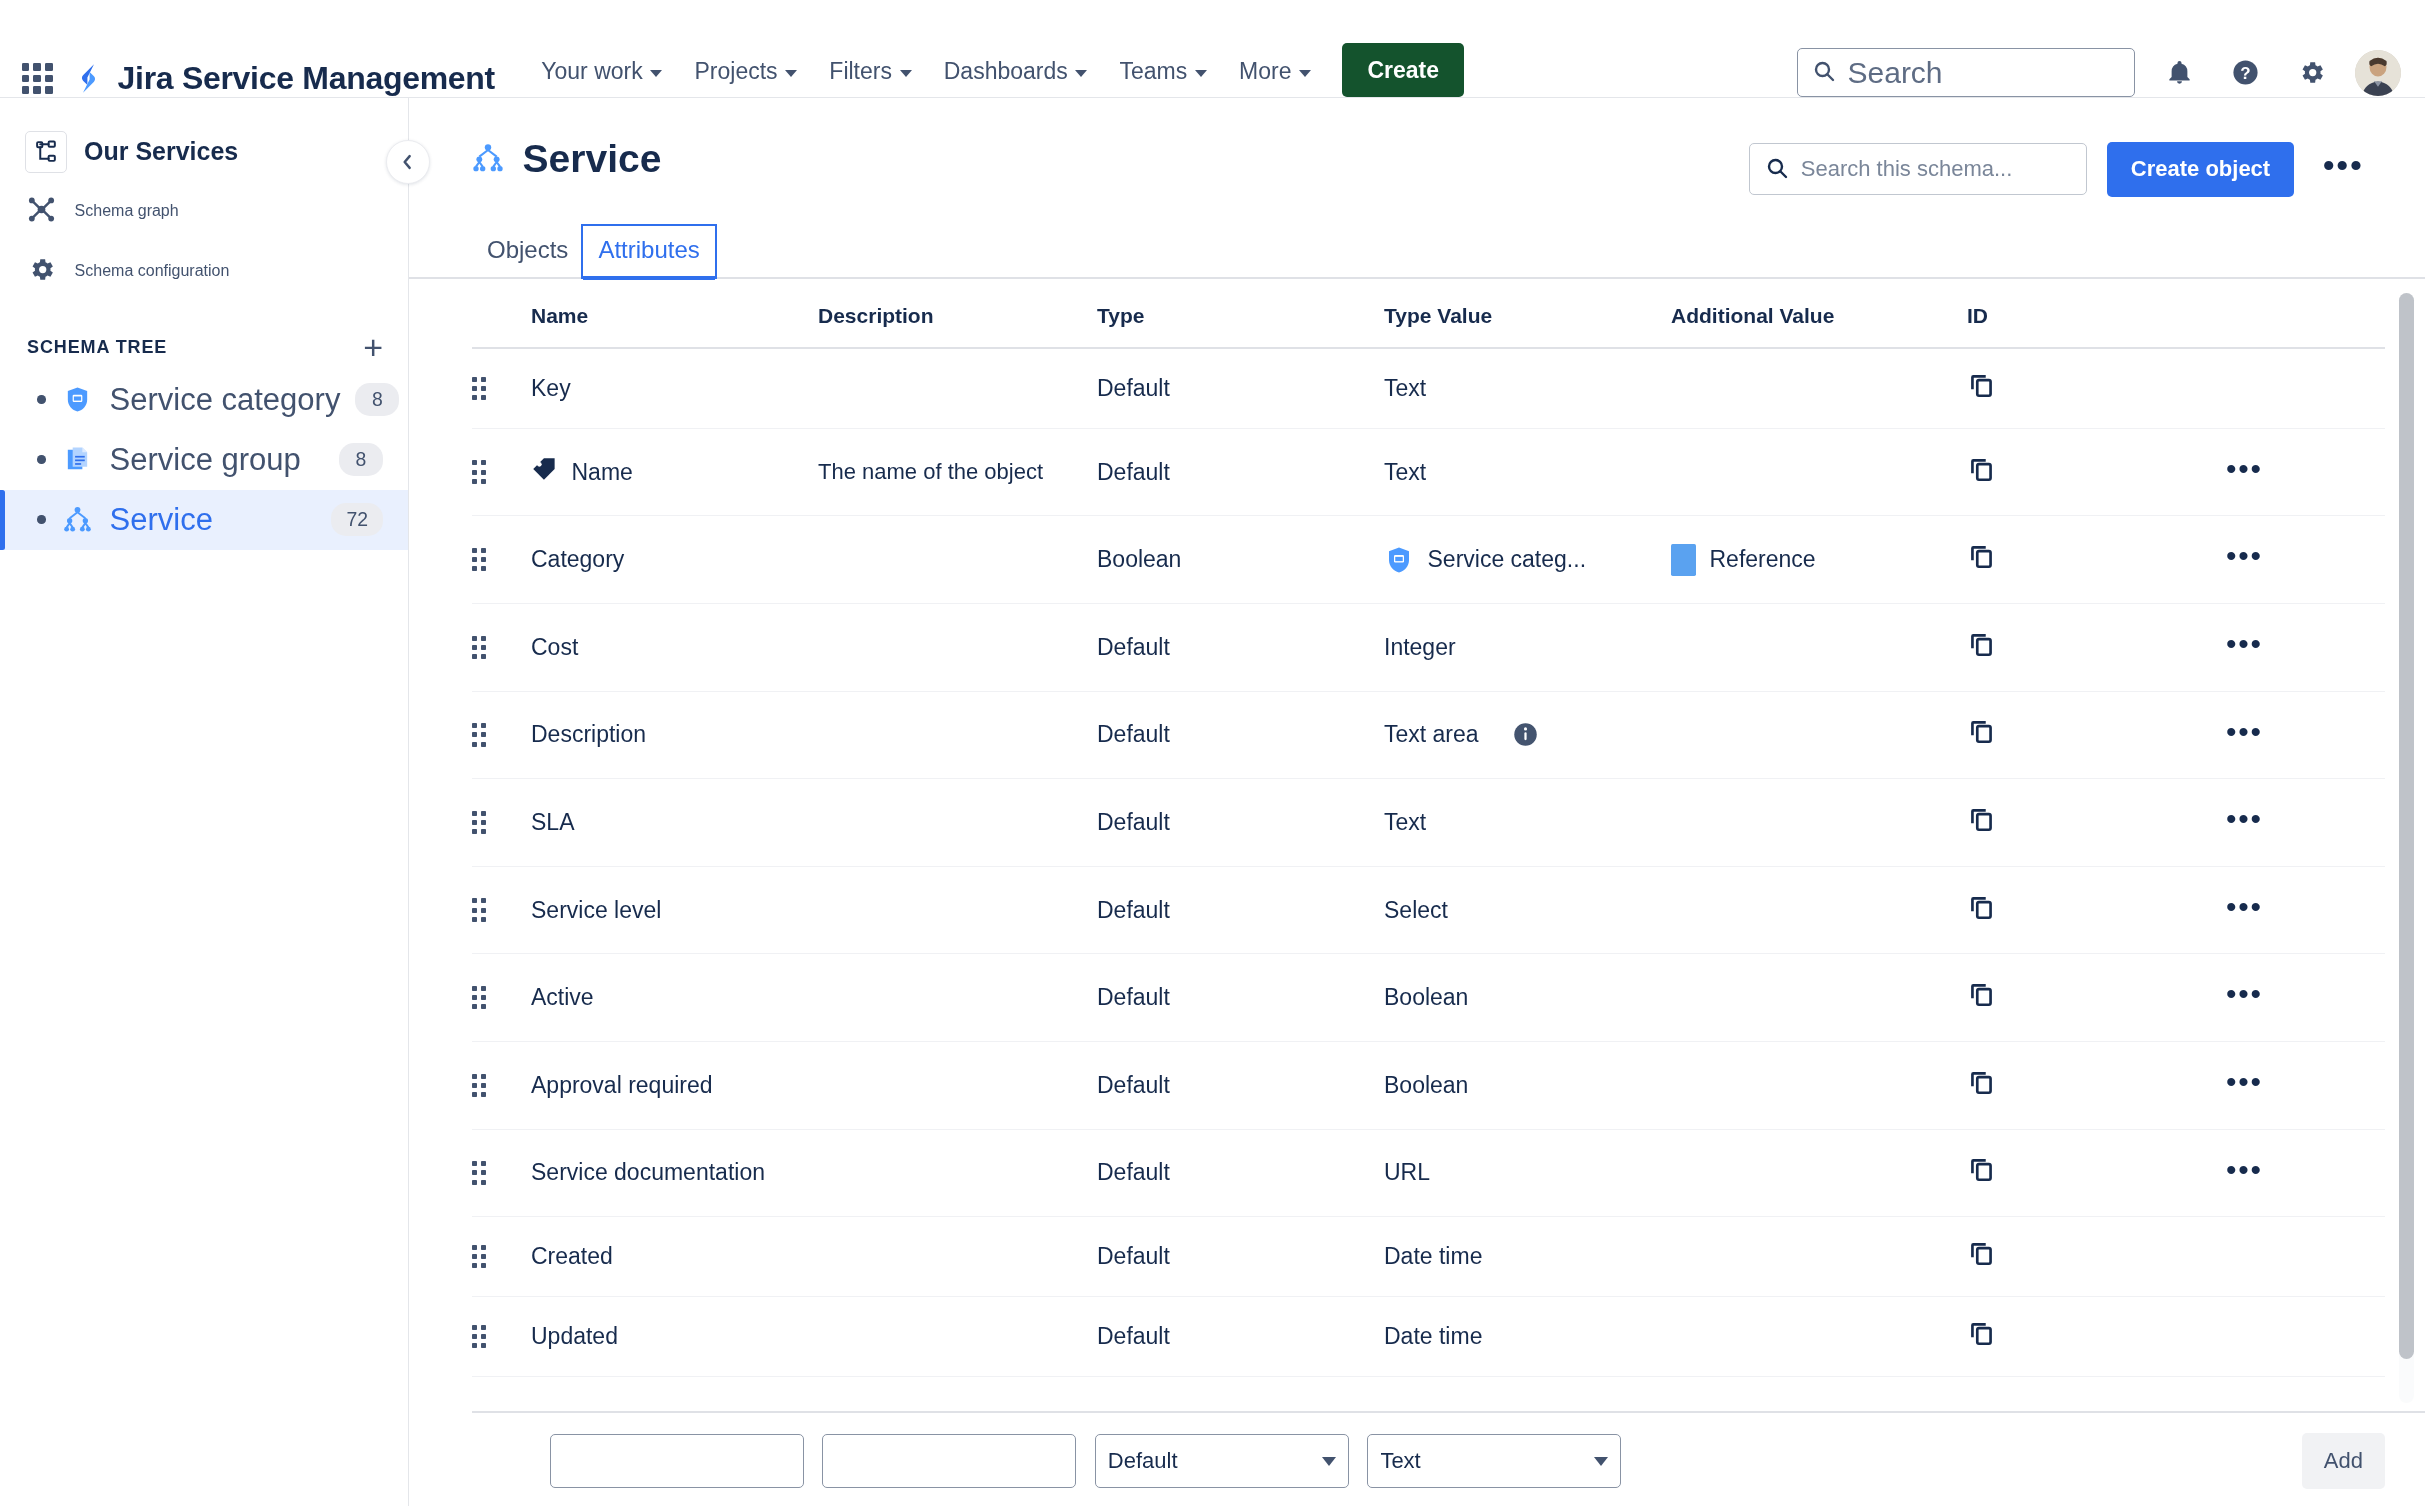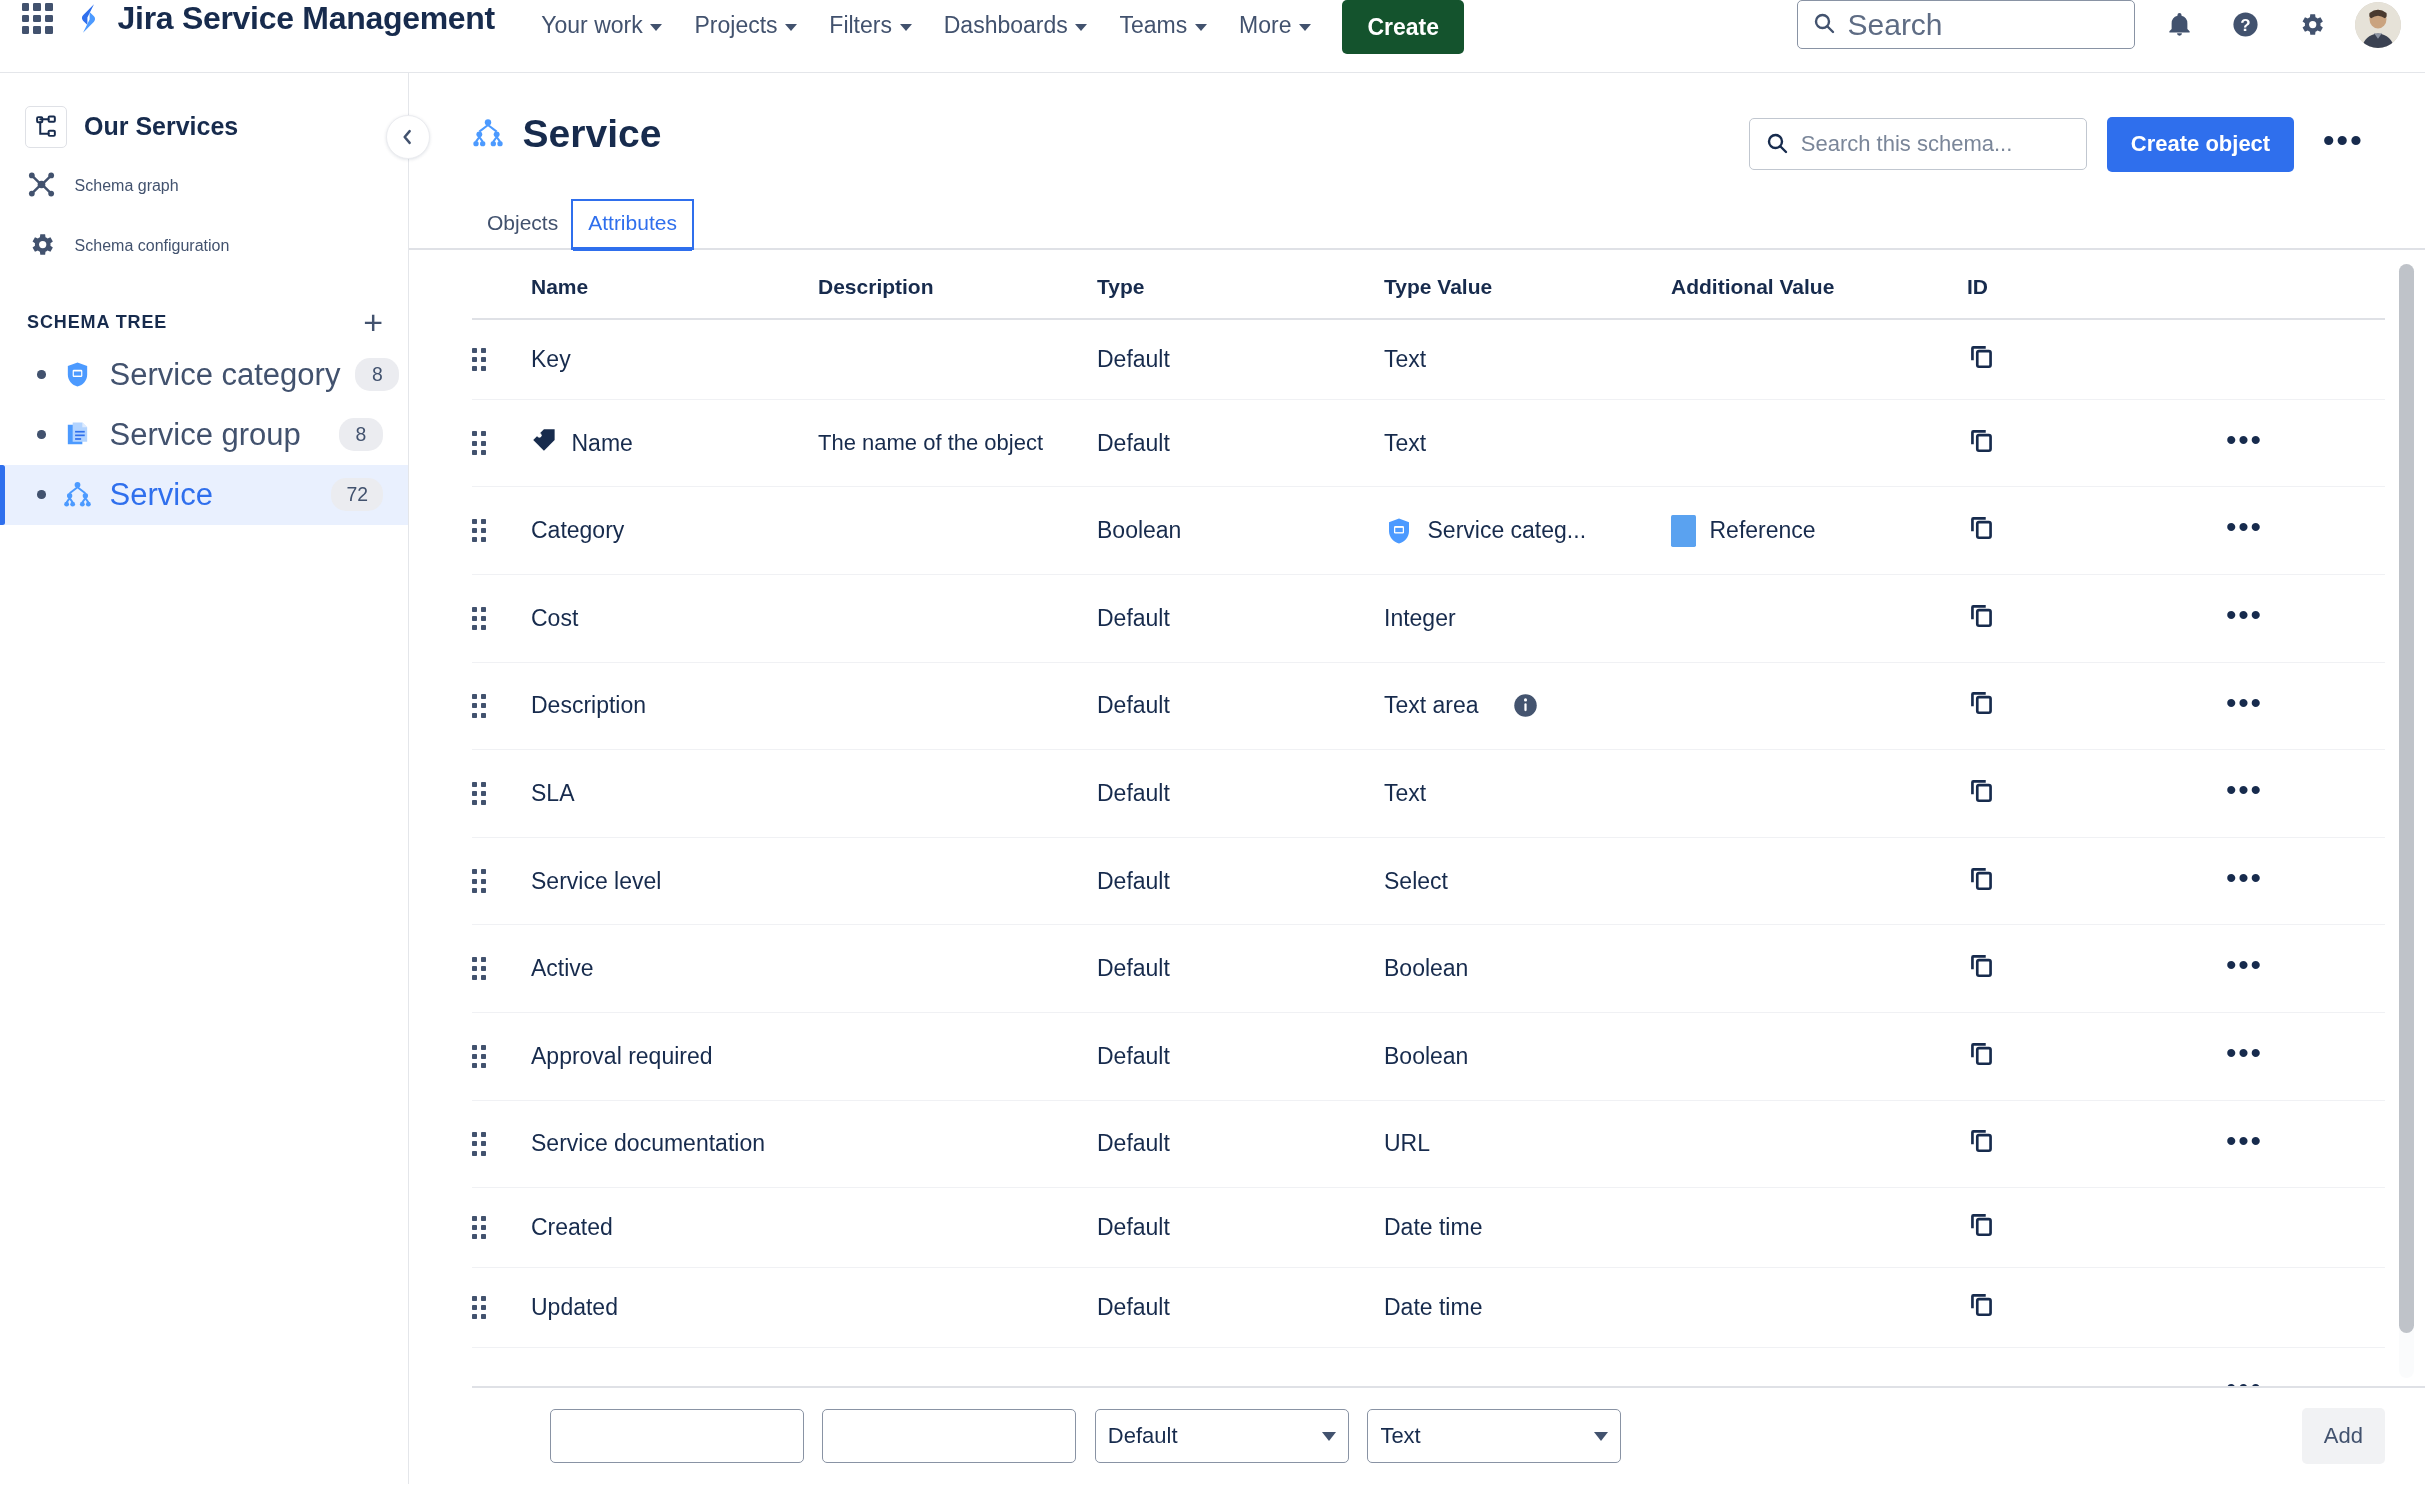--- a/index.html
+++ b/index.html
@@ -6,23 +6,23 @@
   html, body {
     width: 2426px; height: 1506px;
     font-family: "Liberation Sans", sans-serif;
     background: #ffffff;
     color: #172b4d;
     overflow: hidden;
   }
 
   
   .topnav {
-    height: 73px;
+    height: 98px;
     display: flex;
-    align-items: flex-start;
+    align-items: flex-end;
     padding: 0 25px 0 18.6px;
     border-bottom: 1.7px solid #e4e6ea;
     background: #fff;
     position: relative;
   }
   .apps-grid {
     width: 37px; height: 37px;
     display: grid;
     grid-template-columns: repeat(3, 7.6px);
     grid-template-rows: repeat(3, 7.6px);
@@ -185,21 +185,21 @@
   }
   .more-dots {
     font-size: 34px; color: #172b4d; cursor: pointer;
     letter-spacing: 1.7px; line-height: 0.4; padding: 15px 8.5px 22px;
   }
 
   
   .tabs { display: flex; align-items: flex-end; padding: 0 63px; margin-top: 29px;
           border-bottom: 2.5px solid #dfe1e6; }
   .tab {
-    font-size: 21px; color: #42526e; padding: 10px 15px 13.5px;
+    font-size: 24px; color: #42526e; padding: 10px 15px 13.5px;
     cursor: pointer; position: relative; white-space: nowrap;
   }
   .tab.active { color: #2f6fed; font-weight: 400; outline: 2.5px solid #2f6fed; outline-offset: -0.8px; }
   .tab.active::after {
     content: ''; position: absolute; left: 0; right: 0; bottom: -2.5px;
     height: 4.2px; background: #2f6fed;
   }
 
   
   .table-area { flex: 1; min-height: 0; display: flex; flex-direction: column; padding: 0 0 0 63px; position: relative; }

